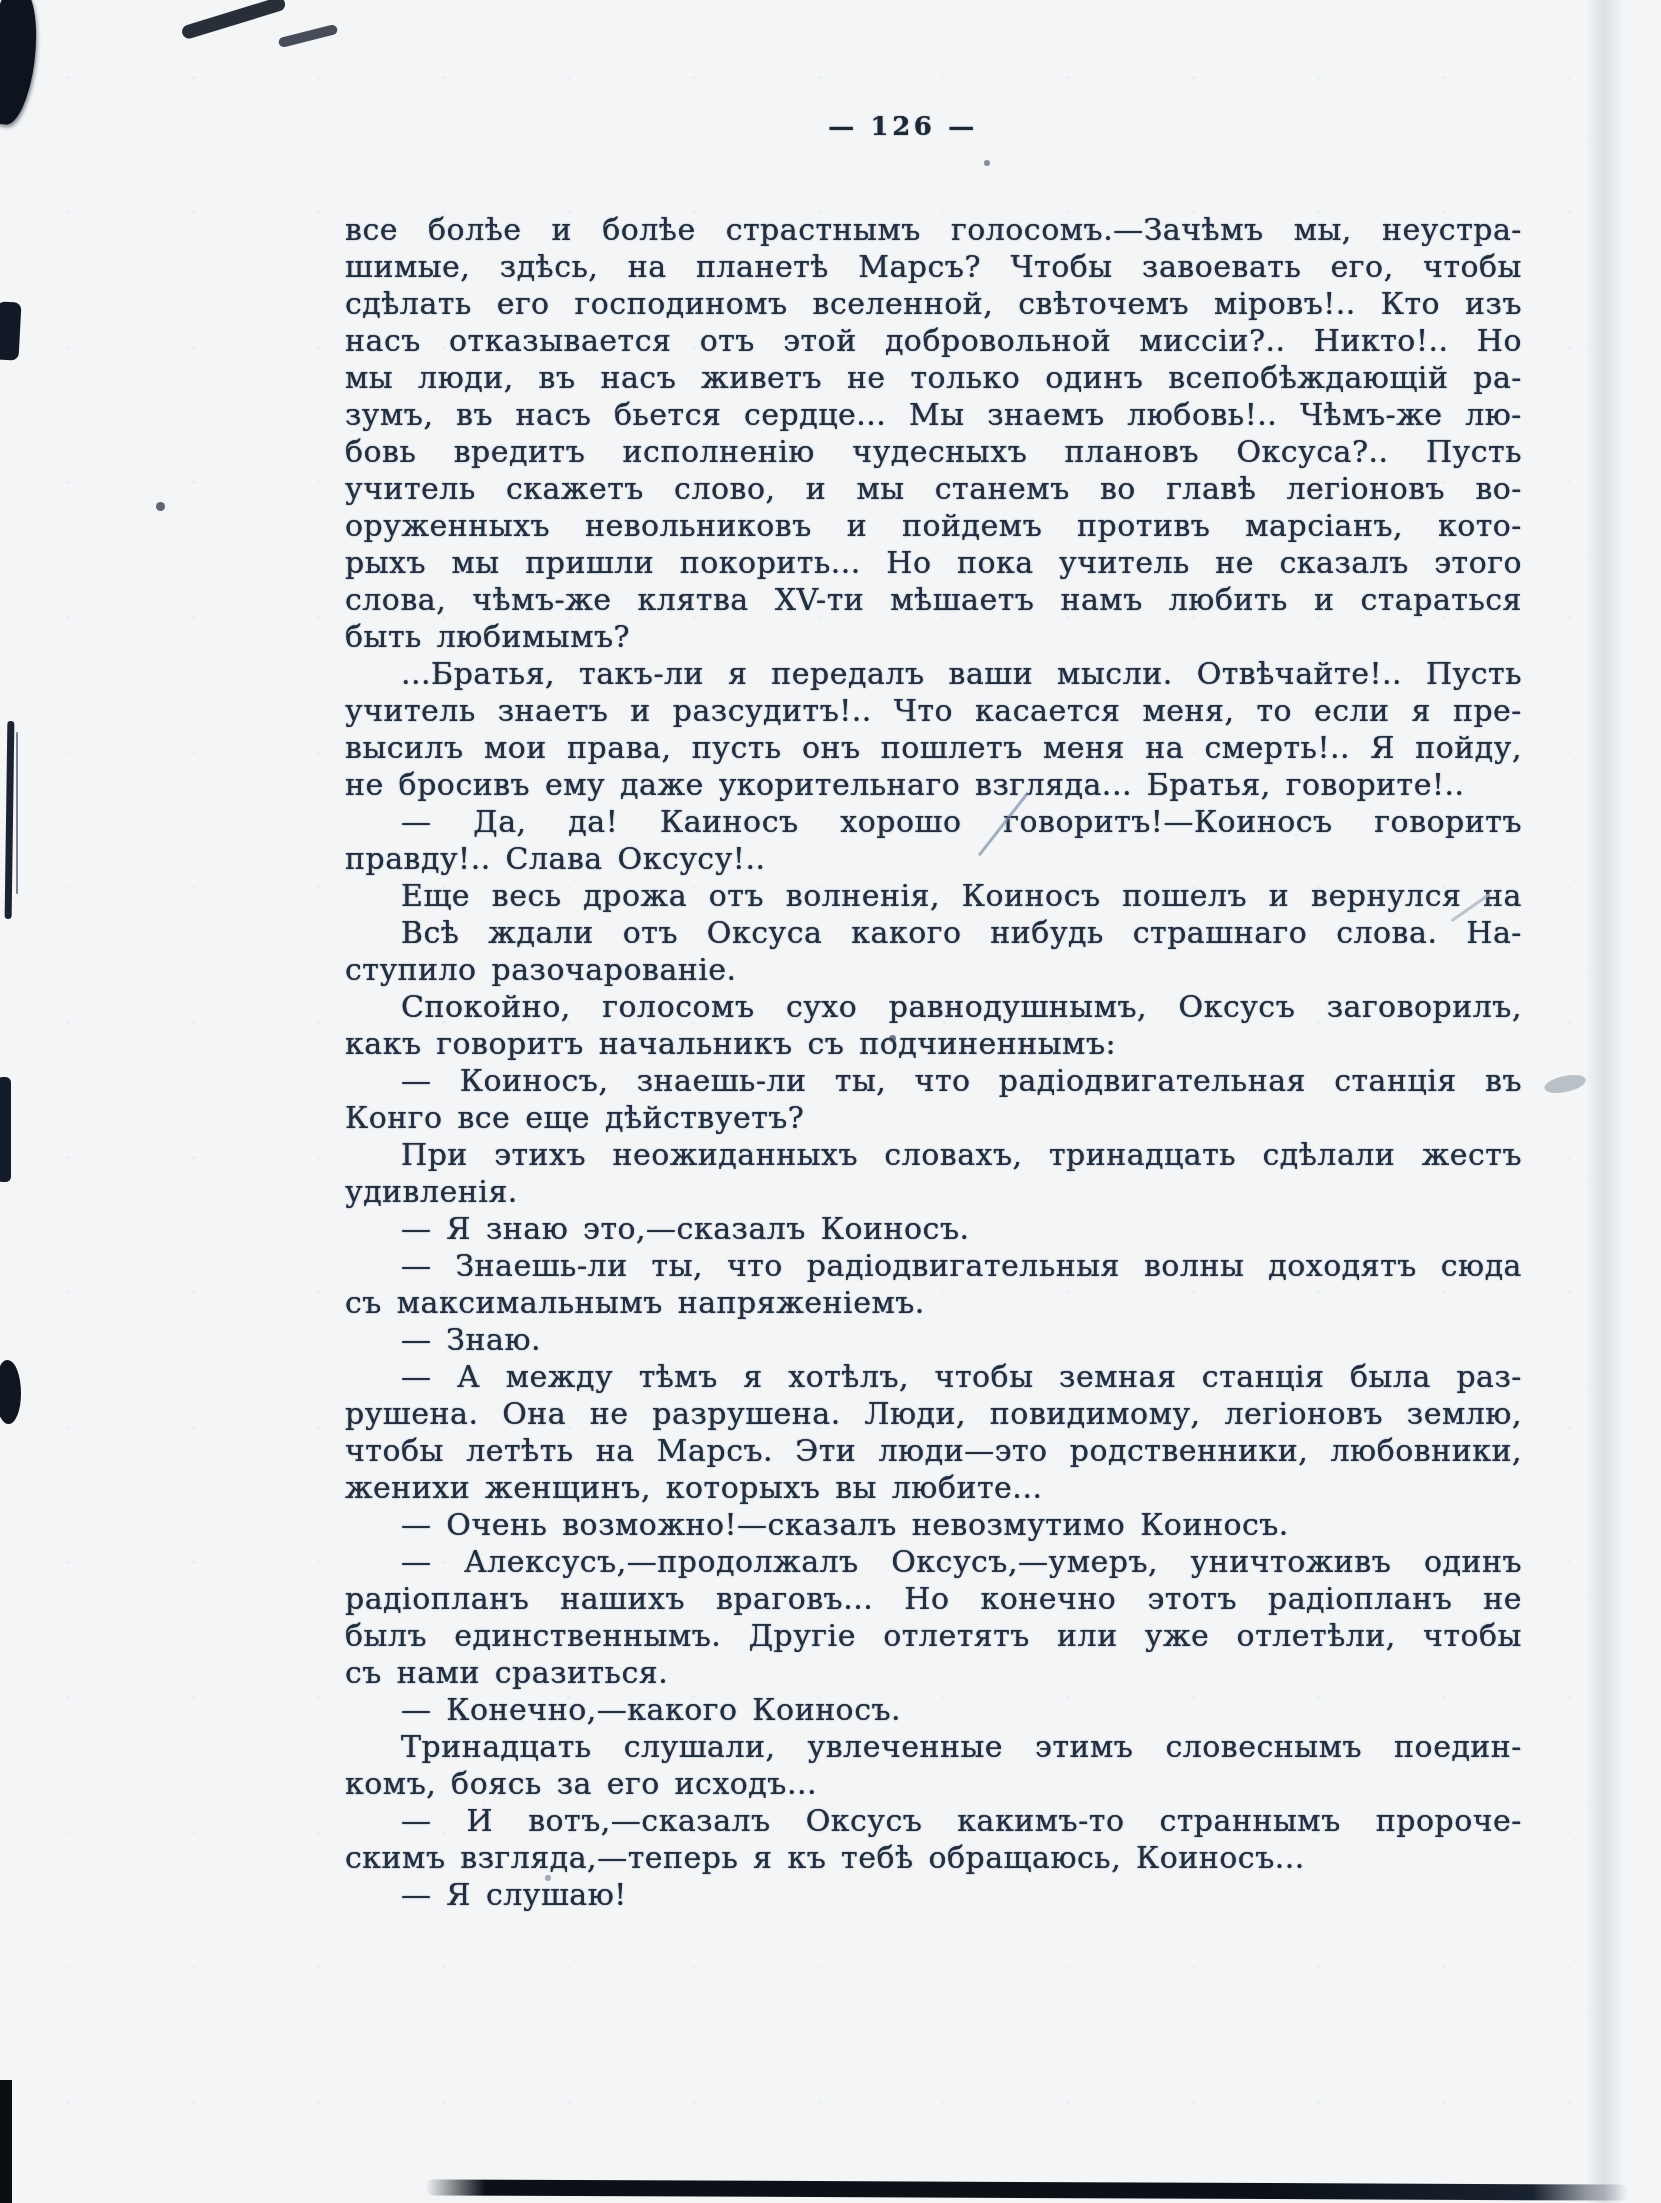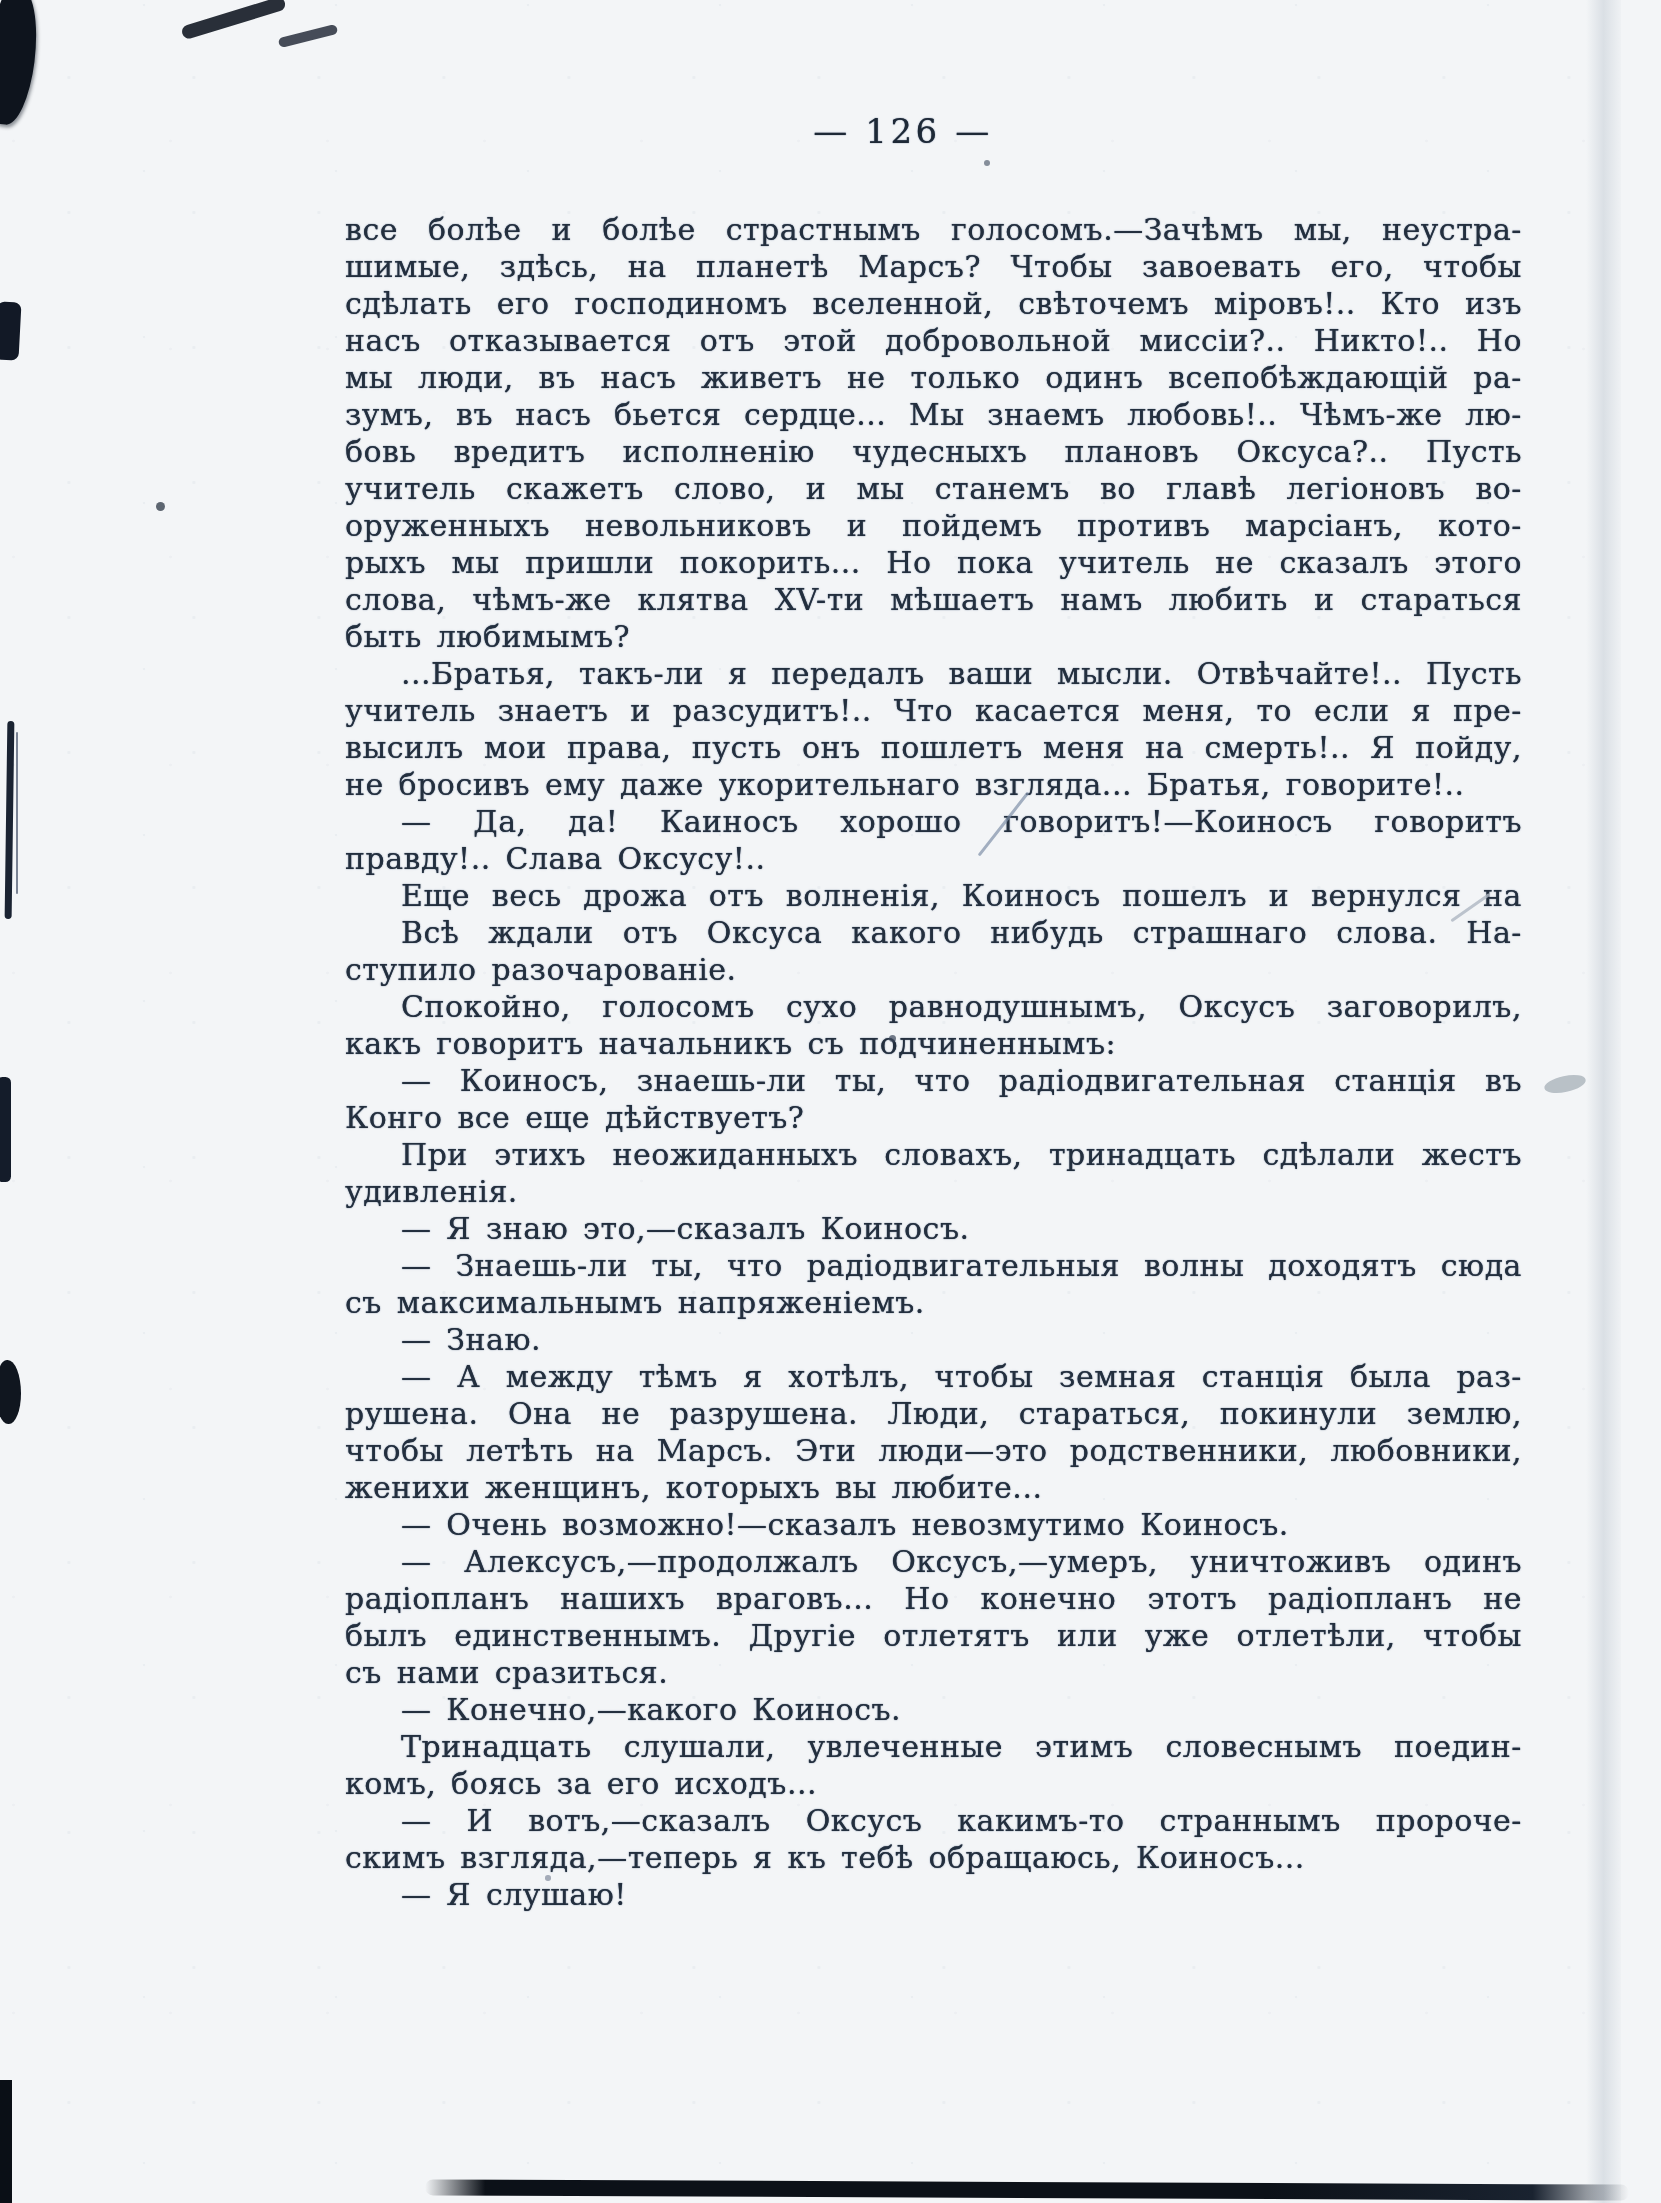--- a/index.html
+++ b/index.html
@@ -29,23 +29,23 @@
     left: 1586px;
     width: 35px;
     background: linear-gradient(90deg, rgba(205,212,219,0.0), rgba(198,206,214,0.55), rgba(215,221,227,0.15));
   }
   .page-number {
     position: absolute;
     top: 111px;
     left: 145px;
     right: 0;
     text-align: center;
-    font-size: 34px;
+    font-size: 26px;
     letter-spacing: 3.6px;
-    font-weight: normal;
+    font-weight: bold;
     color: #1e2936;
     text-shadow: 0 0 0.9px rgba(30,46,72,0.8), 0 0 1.8px rgba(70,100,150,0.25);
   }
   .text-block {
     position: absolute;
     top: 211px;
     left: 345px;
     width: 1177px;
     font-size: 30px;
     line-height: 37px;
@@ -164,21 +164,21 @@
       <div class="line end">какъ говоритъ начальникъ съ подчиненнымъ:</div>
       <div class="line indent">— Коиносъ, знаешь-ли ты, что радіодвигательная станція въ</div>
       <div class="line end">Конго все еще дѣйствуетъ?</div>
       <div class="line indent">При этихъ неожиданныхъ словахъ, тринадцать сдѣлали жестъ</div>
       <div class="line end">удивленія.</div>
       <div class="line indent end">— Я знаю это,—сказалъ Коиносъ.</div>
       <div class="line indent">— Знаешь-ли ты, что радіодвигательныя волны доходятъ сюда</div>
       <div class="line end">съ максимальнымъ напряженіемъ.</div>
       <div class="line indent end">— Знаю.</div>
       <div class="line indent">— А между тѣмъ я хотѣлъ, чтобы земная станція была раз-</div>
-      <div class="line">рушена. Она не разрушена. Люди, стараться, покинули землю,</div>
+      <div class="line">рушена. Она не разрушена. Люди, повидимому, легіоновъ землю,</div>
       <div class="line">чтобы летѣть на Марсъ. Эти люди—это родственники, любовники,</div>
       <div class="line end">женихи женщинъ, которыхъ вы любите...</div>
       <div class="line indent end">— Очень возможно!—сказалъ невозмутимо Коиносъ.</div>
       <div class="line indent">— Алексусъ,—продолжалъ Оксусъ,—умеръ, уничтоживъ одинъ</div>
       <div class="line">радіопланъ нашихъ враговъ... Но конечно этотъ радіопланъ не</div>
       <div class="line">былъ единственнымъ. Другіе отлетятъ или уже отлетѣли, чтобы</div>
       <div class="line end">съ нами сразиться.</div>
       <div class="line indent end">— Конечно,—какого Коиносъ.</div>
       <div class="line indent">Тринадцать слушали, увлеченные этимъ словеснымъ поедин-</div>
       <div class="line end">комъ, боясь за его исходъ...</div>

